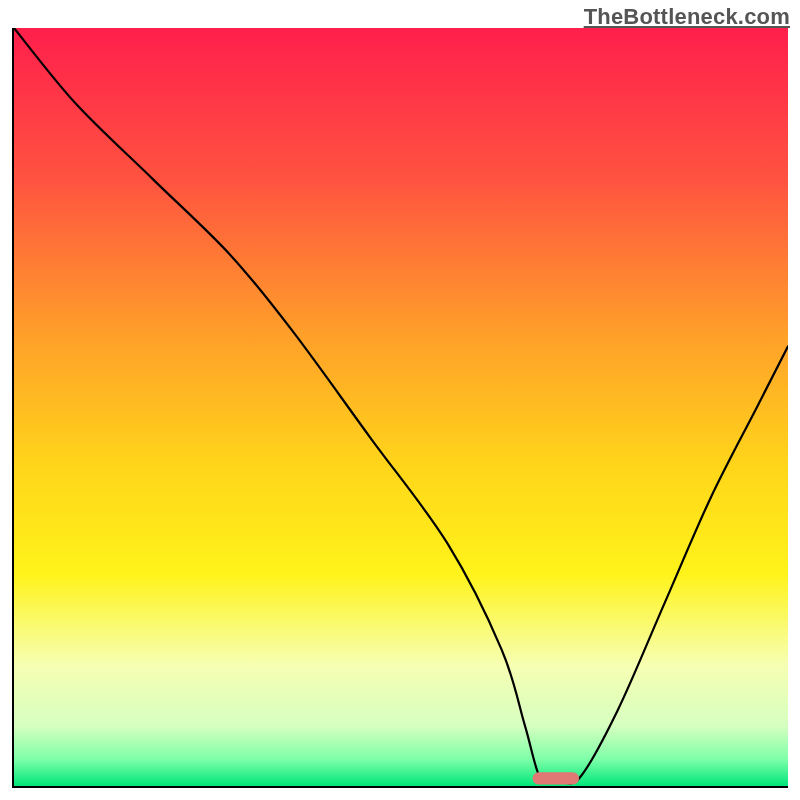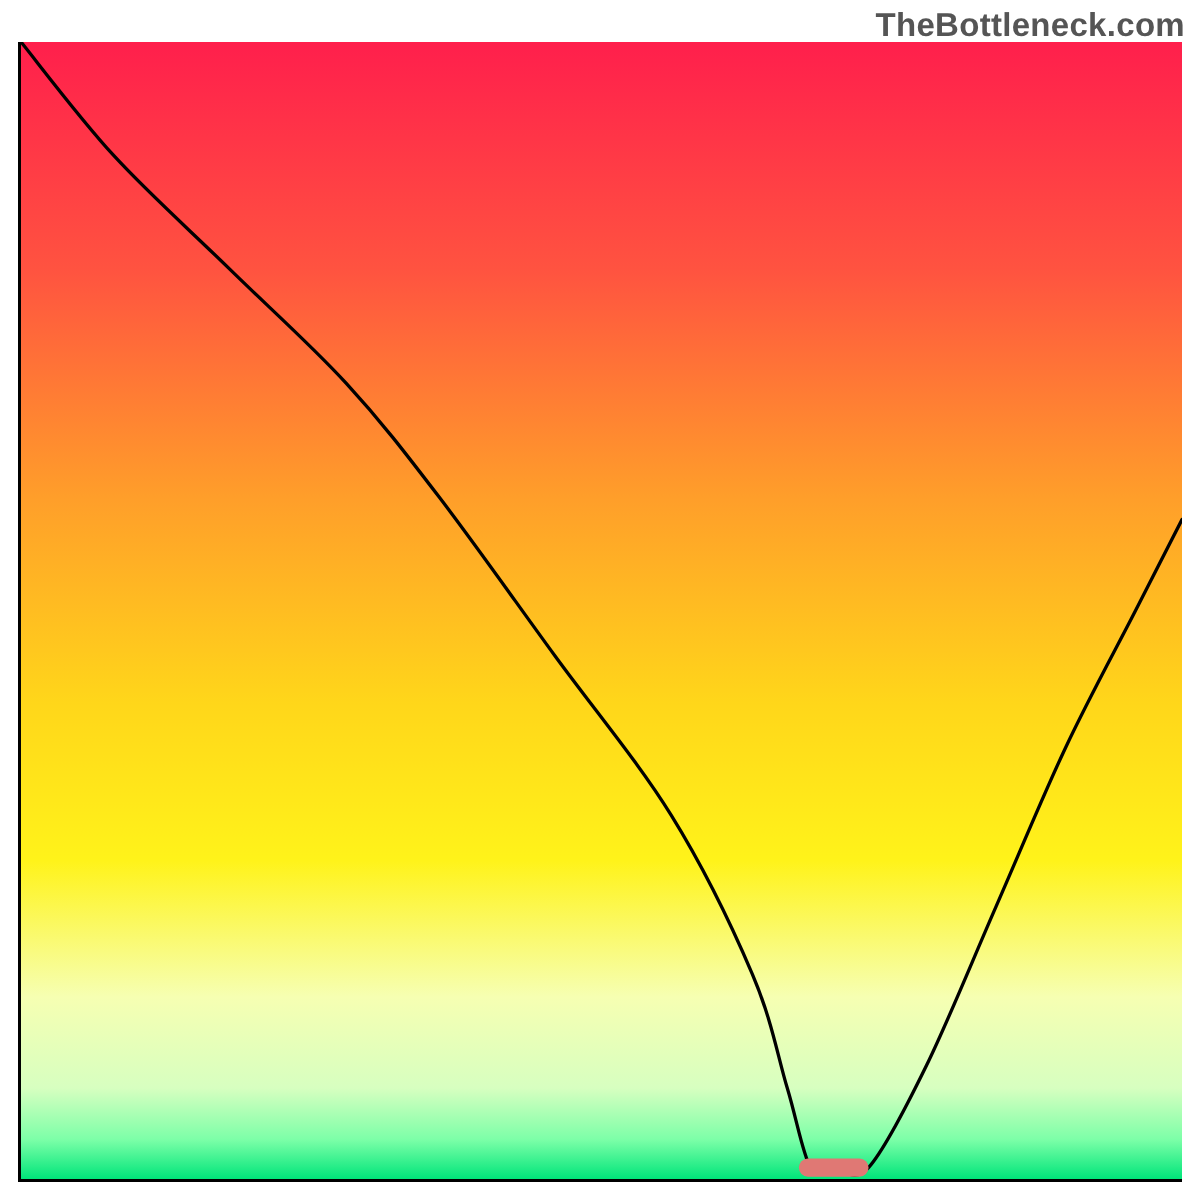--- a/index.html
+++ b/index.html
@@ -18,20 +18,21 @@
   }
   .watermark {
     position: absolute;
     top: 4px;
     right: 10px;
     color: #555;
     font-weight: 600;
     font-size: 22px;
     letter-spacing: 0.2px;
     z-index: 5;
+    text-decoration: underline;
   }
   .plot {
     position: absolute;
     left: 12px;
     top: 28px;
     width: 776px;
     height: 760px;
     border-left: 2px solid #000;
     border-bottom: 2px solid #000;
     box-sizing: border-box;

